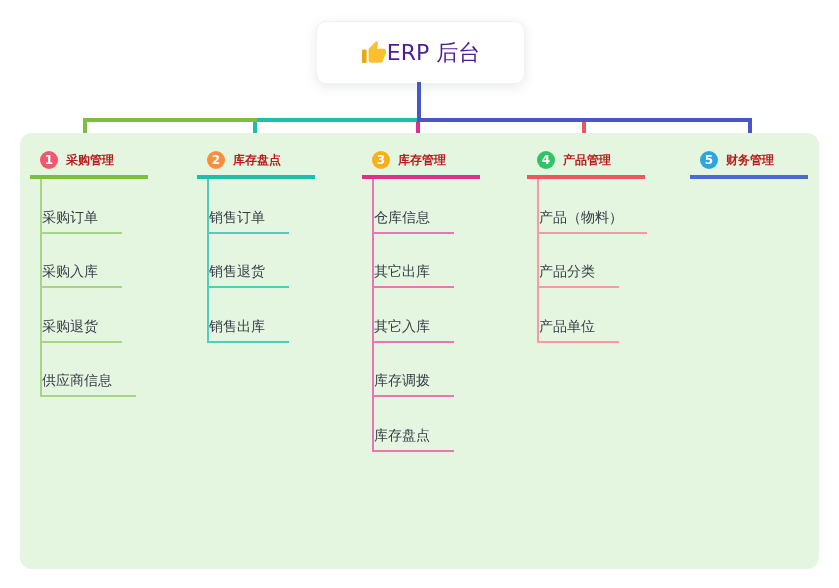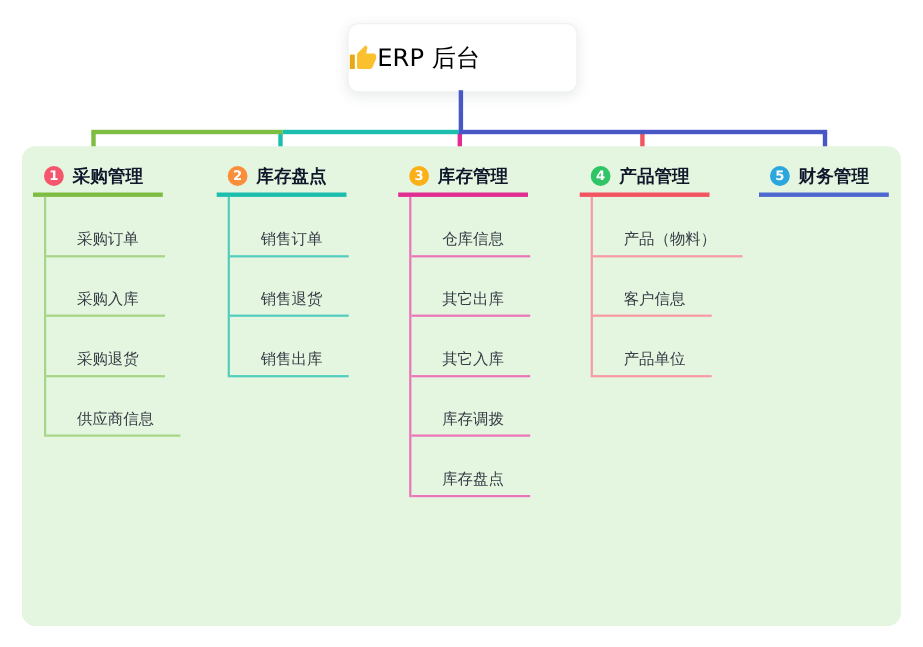--- a/index.html
+++ b/index.html
@@ -6,22 +6,22 @@
   body{
     width:839px;height:588px;position:relative;overflow:hidden;
     font-family:"DejaVu Sans","Liberation Sans",sans-serif;
     -webkit-font-smoothing:antialiased;
   }
   
   .root-node{
     position:absolute;left:316px;top:21px;width:207px;height:61px;
     background:#ffffff;border:1px solid #f1f1f1;border-radius:10px;
     box-shadow:0 3px 12px rgba(60,70,90,.12);
-    display:flex;align-items:center;justify-content:flex-start;
-    font-size:22px;font-weight:500;color:#000000;
+    display:flex;align-items:center;justify-content:center;
+    font-size:22px;font-weight:500;color:#4c1d95;
   }
   .root-node svg{width:26px;height:26px;flex:0 0 auto;}
   
   .line{position:absolute;}
   .trunk   {left:417px;top:82px;width:4px;height:40px;}
   .drop    {top:121px;width:4px;height:26px;}
   .drop-1{left:83px;}  .drop-2{left:253px;} .drop-3{left:416px;}
   .drop-4{left:582px;} .drop-5{left:748px;}
   .hseg    {top:118px;height:4px;}
   .seg-1{left:83px;width:174px;}
@@ -39,29 +39,29 @@
   .branch-header{
     width:118px;height:30px;display:flex;align-items:center;gap:8px;
     border-bottom:4px solid var(--line);cursor:default;
   }
   .badge{
     width:18px;height:18px;border-radius:50%;background:var(--badge);
     color:#ffffff;font-size:12px;font-weight:700;line-height:18px;
     display:flex;align-items:center;justify-content:center;flex:0 0 auto;
     margin-left:10px;
   }
-  .branch-label{font-size:16px;font-weight:600;color:#0f172a;white-space:nowrap;}
+  .branch-label{font-size:12px;font-weight:600;color:#b91c1c;white-space:nowrap;}
   .items{
     list-style:none;margin:0 0 0 10px;padding:0;
     border-left:2px solid var(--sub);
   }
   .items li{
     box-sizing:border-box;height:54.6px;width:fit-content;
     display:flex;align-items:flex-end;white-space:nowrap;
-    padding:0 24px 5px 28px;
+    padding:0 24px 5px 0;
     border-bottom:2px solid var(--sub);
     font-size:14px;color:#363c45;
   }
 </style>
 </head>
 <body>
 
 <div class="root-node">
   <svg viewBox="0 0 24 24" aria-hidden="true">
     <path fill="#fbc02d" d="M1 21h4V9H1v12zM23 10c0-1.1-.9-2-2-2h-6.31l.95-4.57.03-.32c0-.41-.17-.79-.44-1.06L14.17 1 7.58 7.59C7.22 7.95 7 8.45 7 9v10c0 1.1.9 2 2 2h9c.83 0 1.54-.5 1.84-1.22l3.02-7.05c.09-.23.14-.47.14-.73v-2z"></path>
@@ -123,21 +123,21 @@
     </ul>
   </div>
 
   <div class="branch branch-4" style="--line: #f25460; --sub: #f79aa4; --badge: #2fc465;">
     <div class="branch-header">
       <span class="badge">4</span>
       <span class="branch-label">产品管理</span>
     </div>
     <ul class="items">
       <li>产品（物料）</li>
-      <li>客户信息</li>
+      <li>产品分类</li>
       <li>产品单位</li>
     </ul>
   </div>
 
   <div class="branch branch-5" style="--line: #4d68cf; --sub: #93a8e0; --badge: #2ba7dd;">
     <div class="branch-header">
       <span class="badge">5</span>
       <span class="branch-label">财务管理</span>
     </div>
   </div>

